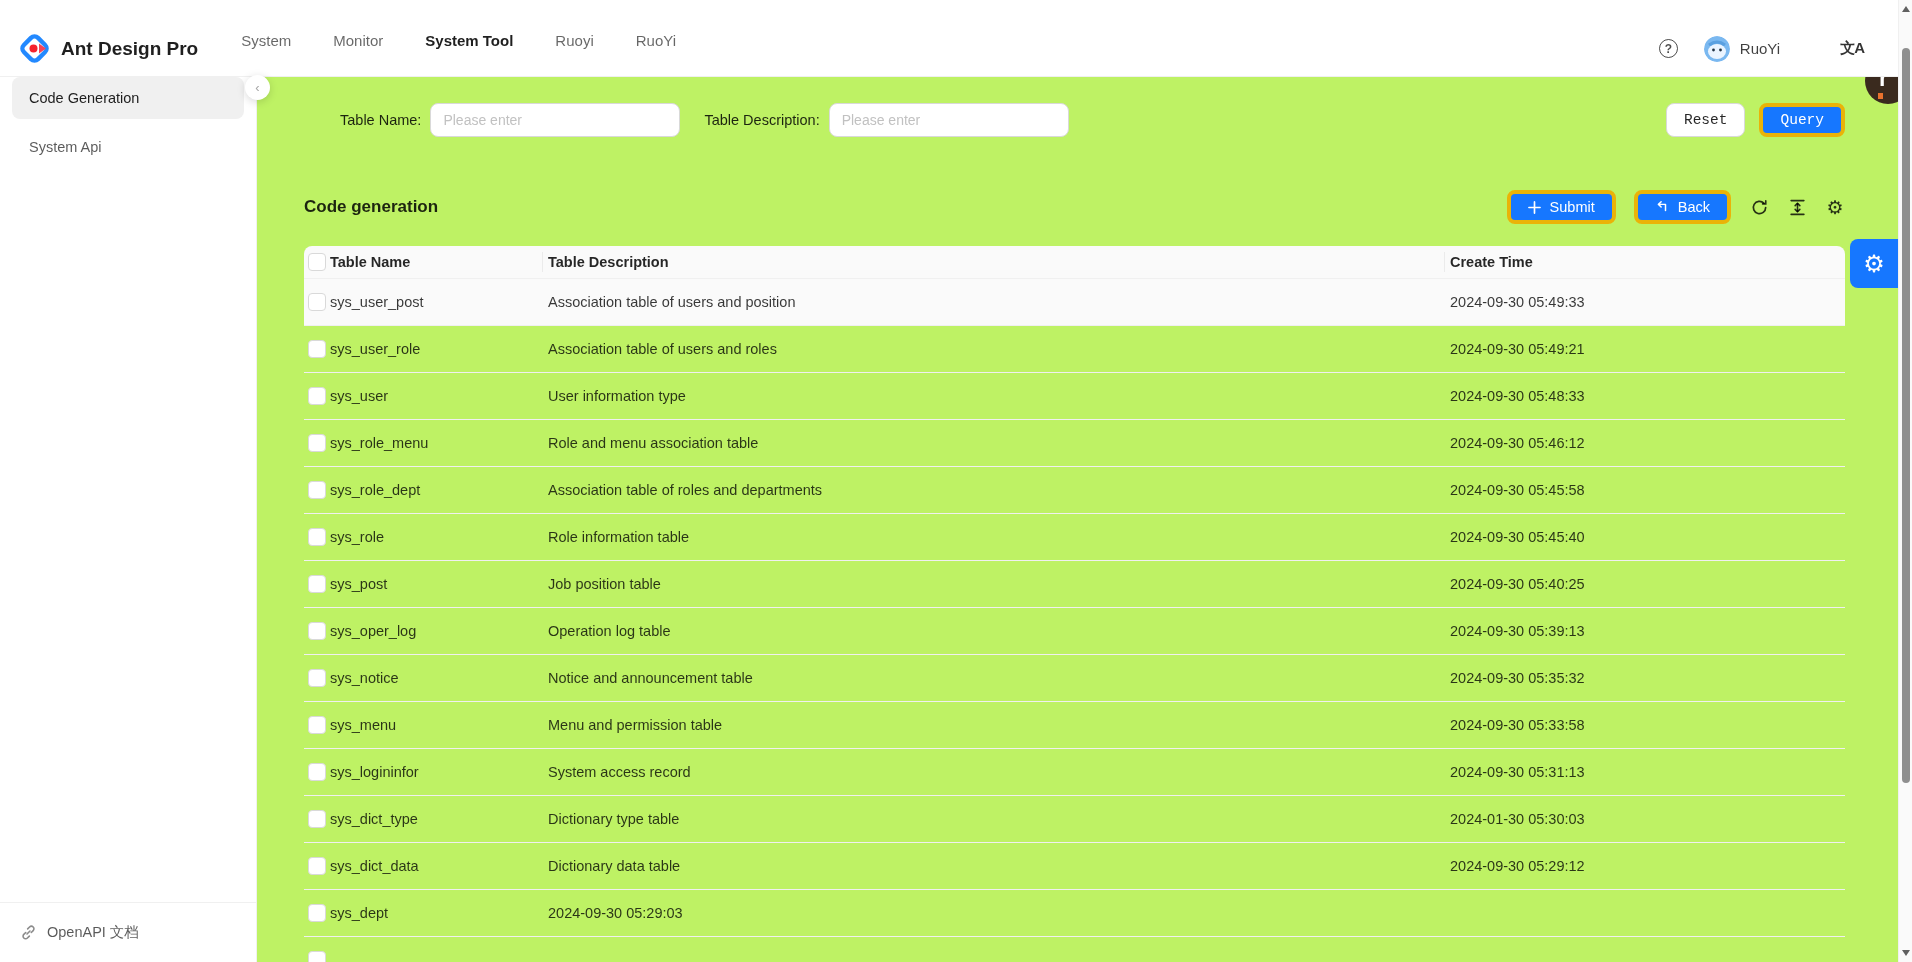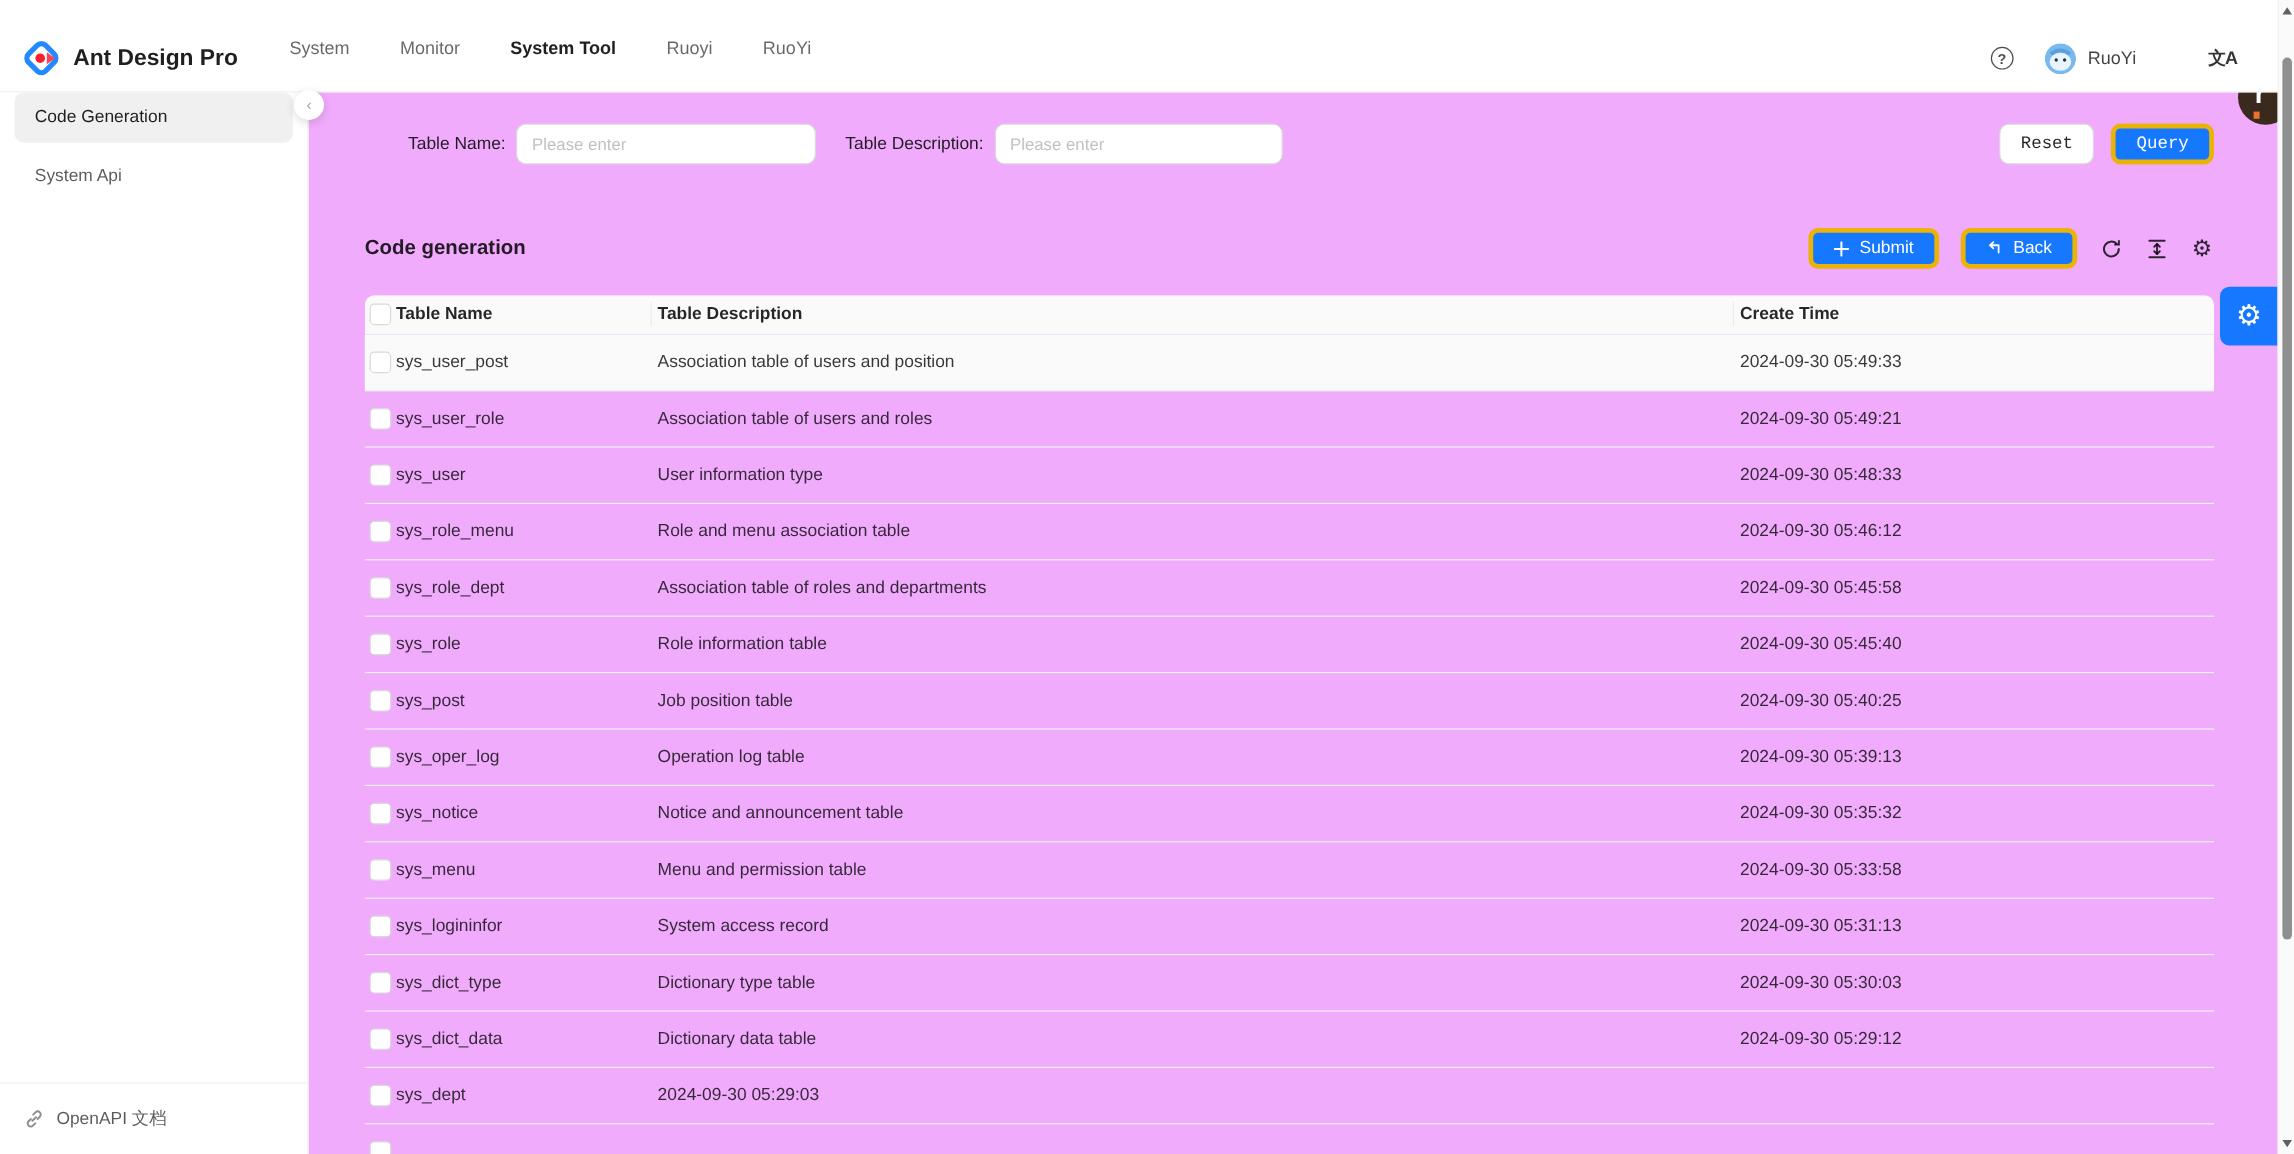--- a/index.html
+++ b/index.html
@@ -31,21 +31,21 @@
   .menu{ padding:21px 12px 0 12px; }
   .menu-item{ height:42px; line-height:42px; padding:0 17px; border-radius:8px; font-size:14.5px;
     color:rgba(0,0,0,.65); margin-bottom:7px; cursor:pointer; white-space:nowrap; }
   .menu-item.active{ background:#f0f0f0; color:rgba(0,0,0,.88); }
   .sidebar-footer{ position:absolute; bottom:0; left:0; right:0; height:60px; border-top:1px solid #f0f0f0;
     display:flex; align-items:center; gap:10px; padding:0 20px; font-size:14.5px; color:rgba(0,0,0,.65); cursor:pointer; }
   .collapse-btn{ position:absolute; top:75px; left:245px; width:25px; height:25px; border-radius:50%;
     background:#fff; box-shadow:0 2px 8px rgba(0,0,0,.15); display:flex; align-items:center;
     justify-content:center; color:#a6a6a6; font-size:13px; z-index:6; cursor:pointer; }
   
-  .main{ position:absolute; left:257px; top:56px; right:0; bottom:0; background:#f0abfc;
+  .main{ position:absolute; left:257px; top:56px; right:0; bottom:0; background:#bef264;
     padding:47px 67px 0 47px; overflow:hidden; }
   .search-row{ display:flex; align-items:center; height:34px; }
   .field{ display:flex; align-items:center; }
   .field-1{ margin-left:36px; }
   .field-2{ margin-left:24px; }
   .field label{ font-size:14.5px; color:rgba(0,0,0,.85); margin-right:9px; white-space:nowrap; }
   .field input{ height:34px; border:1px solid #d9d9d9; border-radius:8px; padding:0 12px;
     font-size:14px; color:rgba(0,0,0,.85); outline:none; font-family:inherit; }
   .field input::placeholder{ color:#c1c1c1; }
   .in-1{ width:250px; } .in-2{ width:240px; }
@@ -322,21 +322,21 @@
           <div class="t-cell">System access record</div>
           <div class="t-cell">2024-09-30 05:31:13</div>
         </div>
 
         <div class="t-row">
           <div class="t-cell cb-cell">
             <span class="cb"></span>
           </div>
           <div class="t-cell">sys_dict_type</div>
           <div class="t-cell">Dictionary type table</div>
-          <div class="t-cell">2024-09-30 05:30:03</div>
+          <div class="t-cell">2024-01-30 05:30:03</div>
         </div>
 
         <div class="t-row">
           <div class="t-cell cb-cell">
             <span class="cb"></span>
           </div>
           <div class="t-cell">sys_dict_data</div>
           <div class="t-cell">Dictionary data table</div>
           <div class="t-cell">2024-09-30 05:29:12</div>
         </div>

